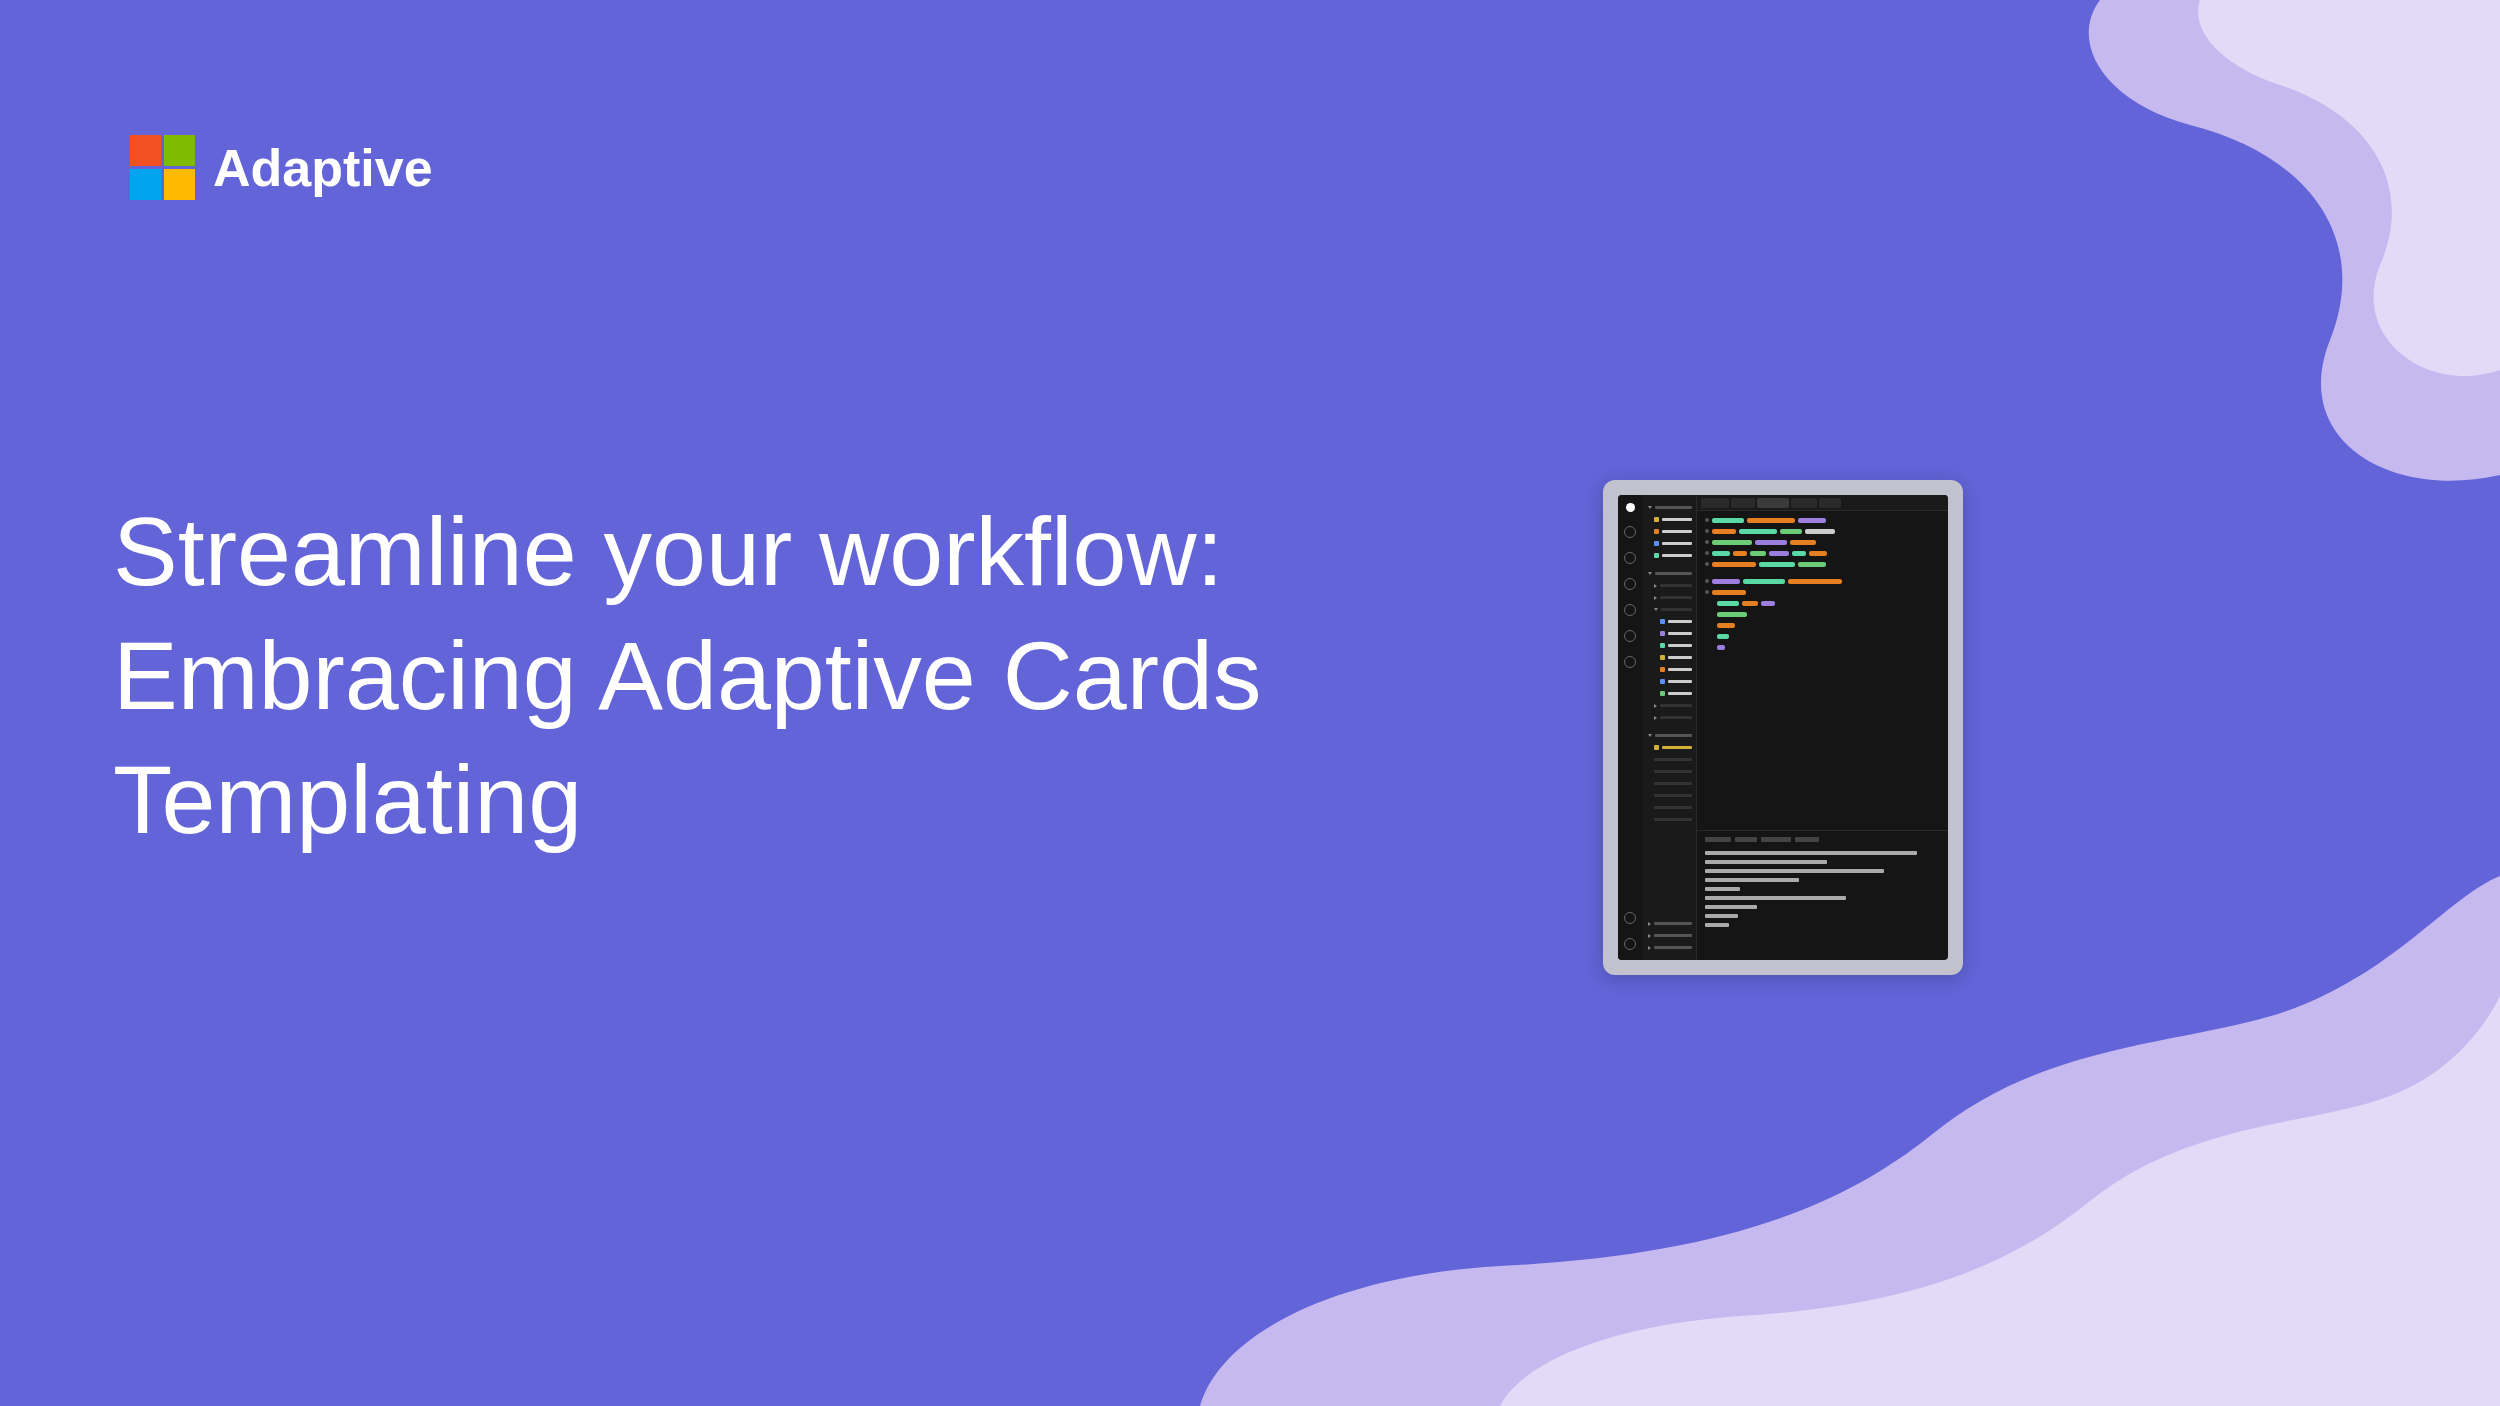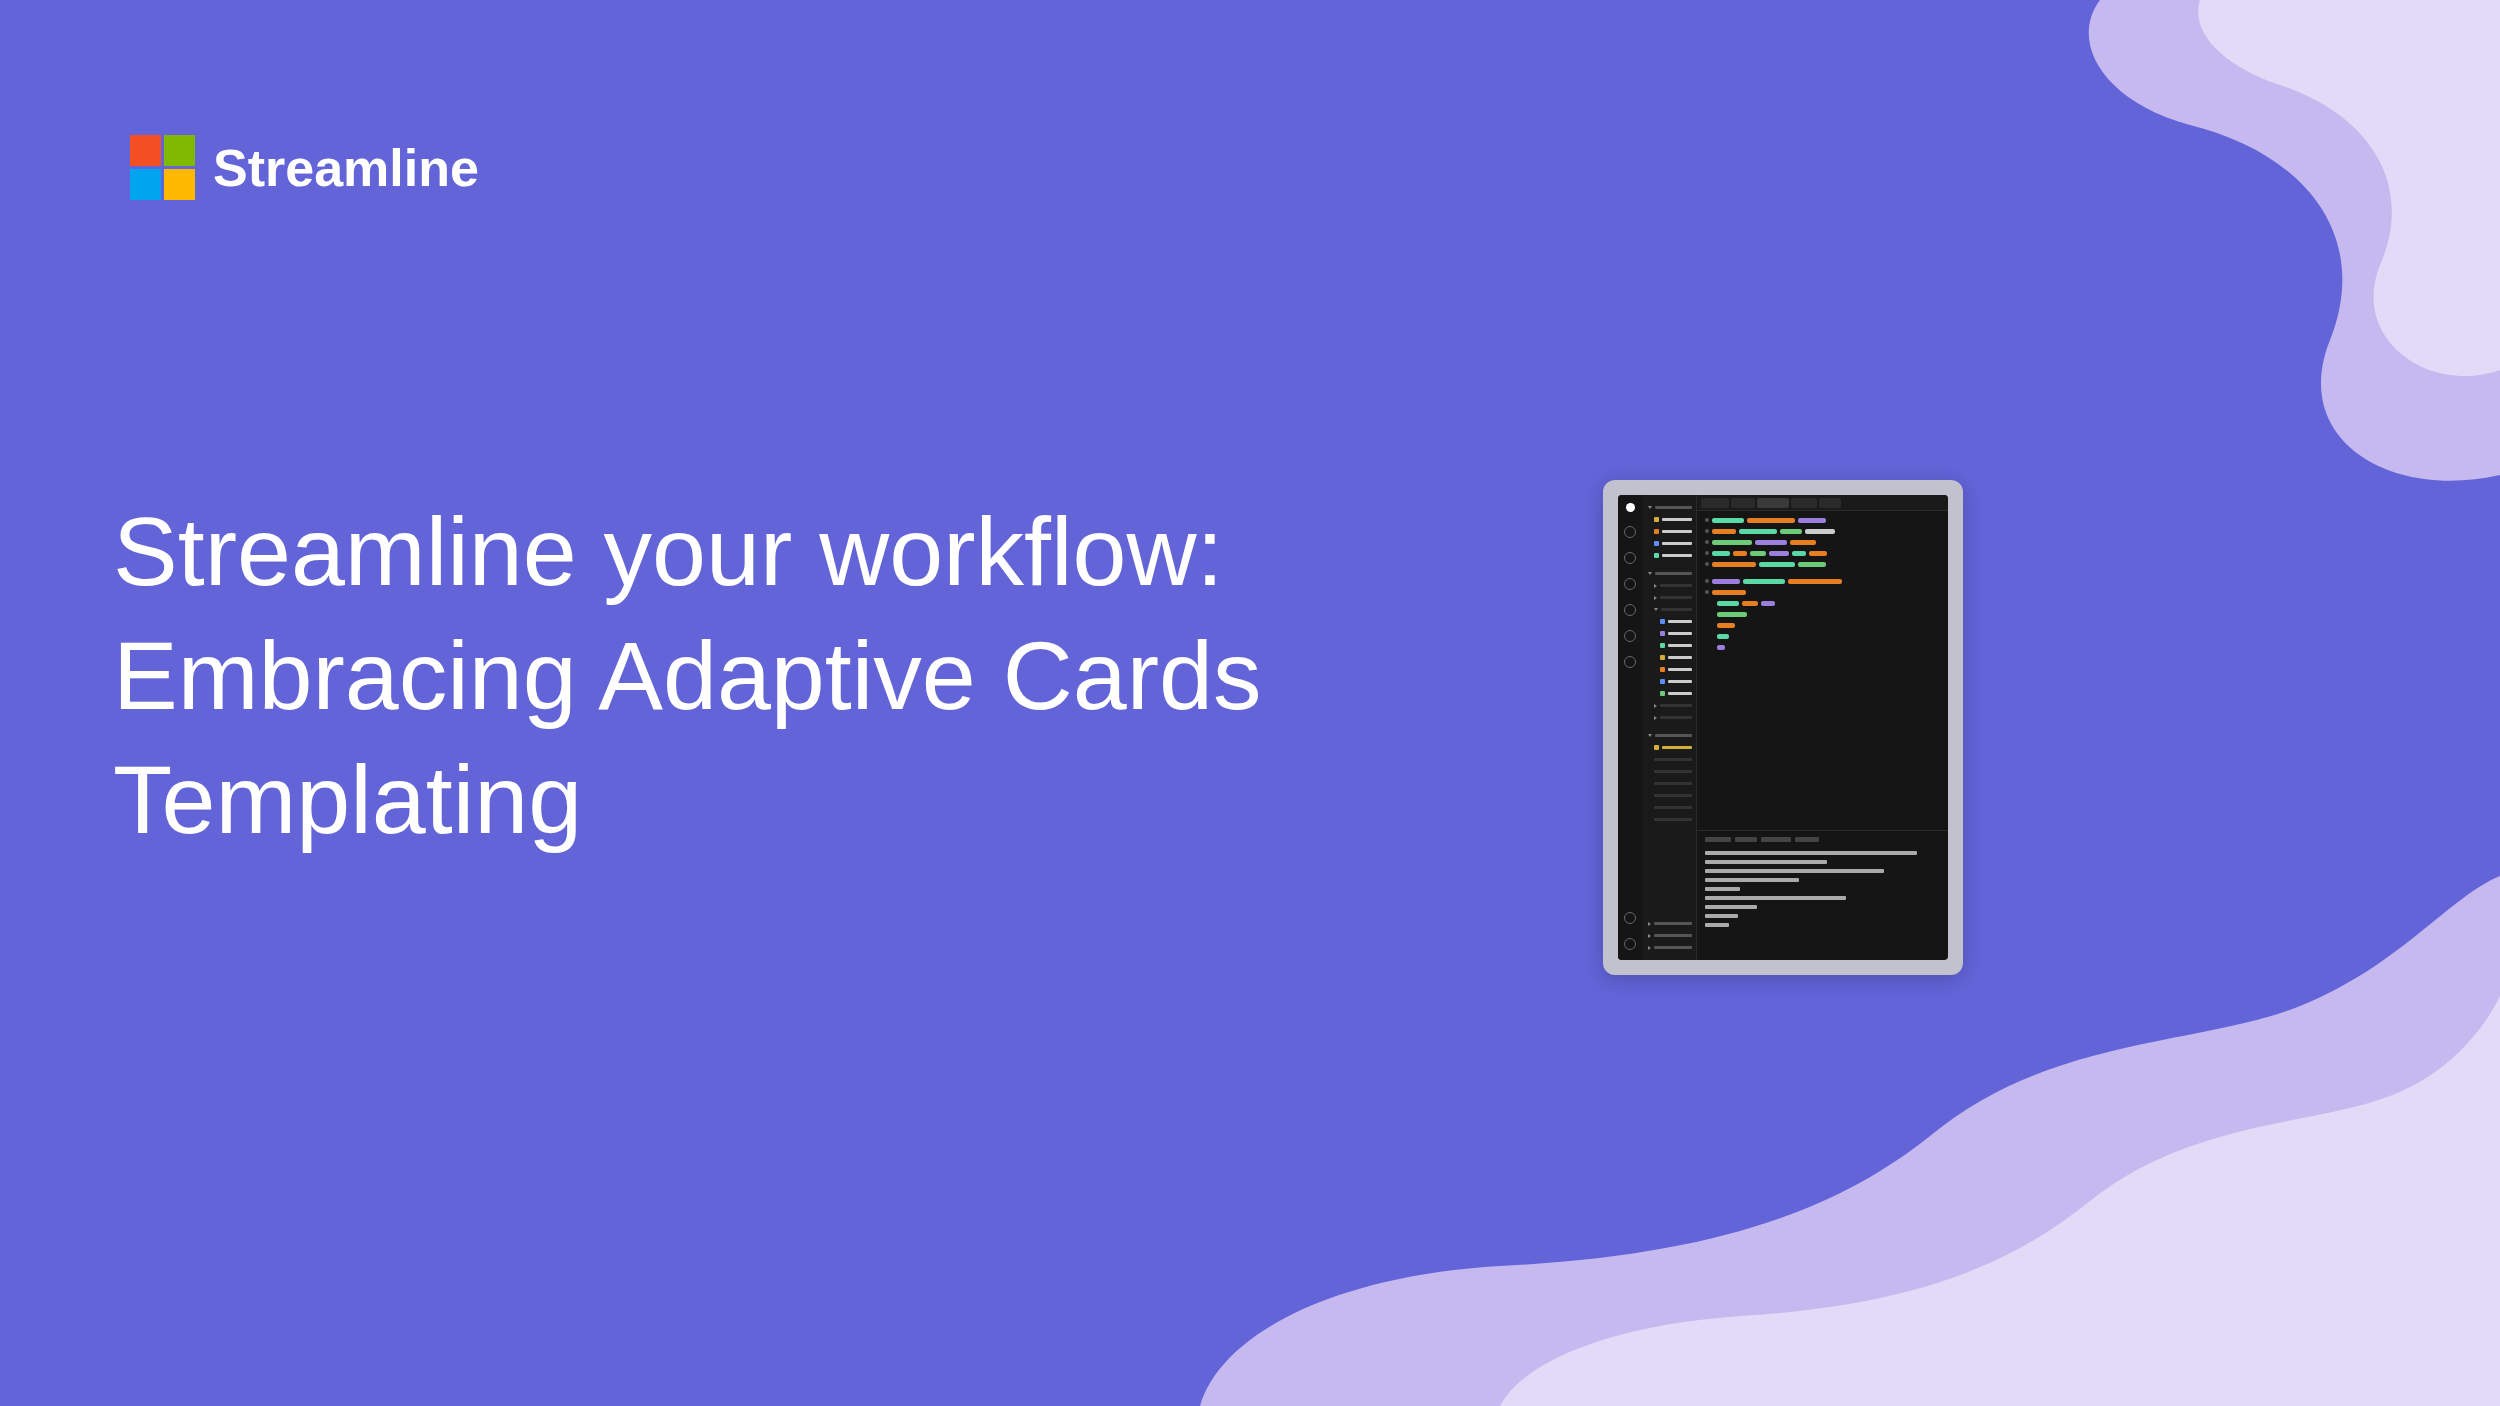--- a/index.html
+++ b/index.html
@@ -292,21 +292,21 @@
   <path d="M 1700 600 L 700 600 C 720 560 800 520 940 510 C 1110 500 1210 460 1290 395 C 1390 315 1510 320 1590 290 C 1660 263 1690 210 1700 190 Z" fill="#E2DBF7"></path>
 </svg>
 
 <div class="logo-container">
   <div class="logo-squares">
     <div class="logo-square square-red"></div>
     <div class="logo-square square-green"></div>
     <div class="logo-square square-blue"></div>
     <div class="logo-square square-yellow"></div>
   </div>
-  <div class="logo-text">Streamline</div>
+  <div class="logo-text">Adaptive</div>
 </div>
 
 <h1 class="main-title">Streamline your workflow: Embracing Adaptive Cards Templating</h1>
 
 <div class="editor-container">
   <div class="editor-inner">
 
     <div class="activity-bar">
       <div class="activity-dot"></div>
       <div class="activity-circle"></div>

